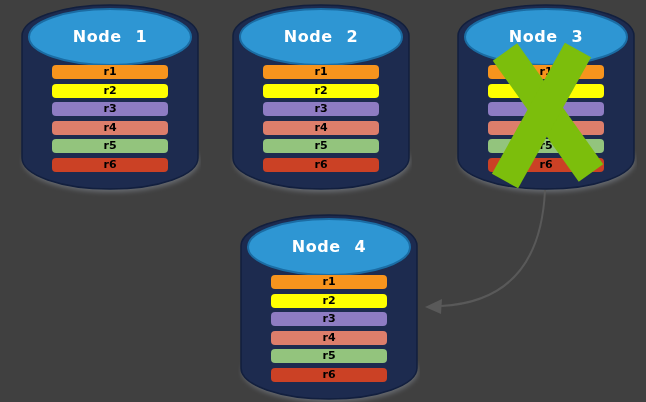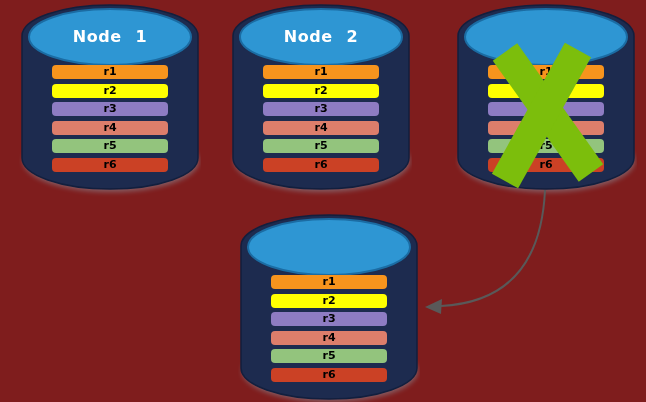--- a/index.html
+++ b/index.html
@@ -1,17 +1,17 @@
 <!DOCTYPE html>
 <html><head>
 <meta charset="utf-8">
 <style>
   html,body { margin:0; padding:0; background:#ffffff; }
   .canvas {
-    position:relative; width:646px; height:402px; background:#7f1d1d;
+    position:relative; width:646px; height:402px; background:#404040;
     font-family:"DejaVu Sans","Liberation Sans",sans-serif; overflow:hidden;
   }
   .node { position:absolute; width:182px; height:194px; }
   .cyl { position:absolute; left:0; top:0; }
   .cyl-shadow { filter:blur(2.5px); }
   .node-title {
     position:absolute; top:24px; left:0; right:0; text-align:center;
     color:#ffffff; font-size:16px; font-weight:bold;
     word-spacing:0.5em; letter-spacing:0.5px;
   }
@@ -62,40 +62,42 @@
       <div class="bar" style="background: rgb(203, 65, 37);">r6</div>
     </div>
   </div>
 
   <div class="node" style="left:455px; top:3px;">
     <svg class="cyl" width="182" height="194" viewBox="0 0 182 194">
       <ellipse class="cyl-shadow" cx="92" cy="158" rx="88" ry="31" fill="#8b919c" opacity="0.55"></ellipse>
       <path d="M 3 33 A 88 31 0 0 1 179 33 L 179 155 A 88 31 0 0 1 3 155 Z" fill="#1D2B4F" stroke="#121F3E" stroke-width="1.5"></path>
       <ellipse cx="91" cy="34" rx="81" ry="28" fill="#2E96D3" stroke="#1B6CA3" stroke-width="2"></ellipse>
     </svg>
+    <div class="node-title">Node 3</div>
     <div class="bars">
       <div class="bar" style="background: rgb(247, 148, 29);">r1</div>
       <div class="bar" style="background: rgb(255, 255, 0);">r2</div>
       <div class="bar" style="background: rgb(142, 124, 195);">r3</div>
       <div class="bar" style="background: rgb(221, 126, 107);">r4</div>
       <div class="bar" style="background: rgb(147, 196, 125);">r5</div>
       <div class="bar" style="background: rgb(203, 65, 37);">r6</div>
     </div>
     <svg class="overlay-x" width="182" height="194" viewBox="0 0 182 194">
       <line x1="50" y1="49" x2="136" y2="170" stroke="#7CBE0C" stroke-width="30" stroke-linecap="butt"></line>
       <line x1="123" y1="47" x2="50" y2="178" stroke="#7CBE0C" stroke-width="30" stroke-linecap="butt"></line>
     </svg>
   </div>
 
   <div class="node" style="left:238px; top:213px;">
     <svg class="cyl" width="182" height="194" viewBox="0 0 182 194">
       <ellipse class="cyl-shadow" cx="92" cy="158" rx="88" ry="31" fill="#8b919c" opacity="0.55"></ellipse>
       <path d="M 3 33 A 88 31 0 0 1 179 33 L 179 155 A 88 31 0 0 1 3 155 Z" fill="#1D2B4F" stroke="#121F3E" stroke-width="1.5"></path>
       <ellipse cx="91" cy="34" rx="81" ry="28" fill="#2E96D3" stroke="#1B6CA3" stroke-width="2"></ellipse>
     </svg>
+    <div class="node-title">Node 4</div>
     <div class="bars">
       <div class="bar" style="background: rgb(247, 148, 29);">r1</div>
       <div class="bar" style="background: rgb(255, 255, 0);">r2</div>
       <div class="bar" style="background: rgb(142, 124, 195);">r3</div>
       <div class="bar" style="background: rgb(221, 126, 107);">r4</div>
       <div class="bar" style="background: rgb(147, 196, 125);">r5</div>
       <div class="bar" style="background: rgb(203, 65, 37);">r6</div>
     </div>
   </div>
 

